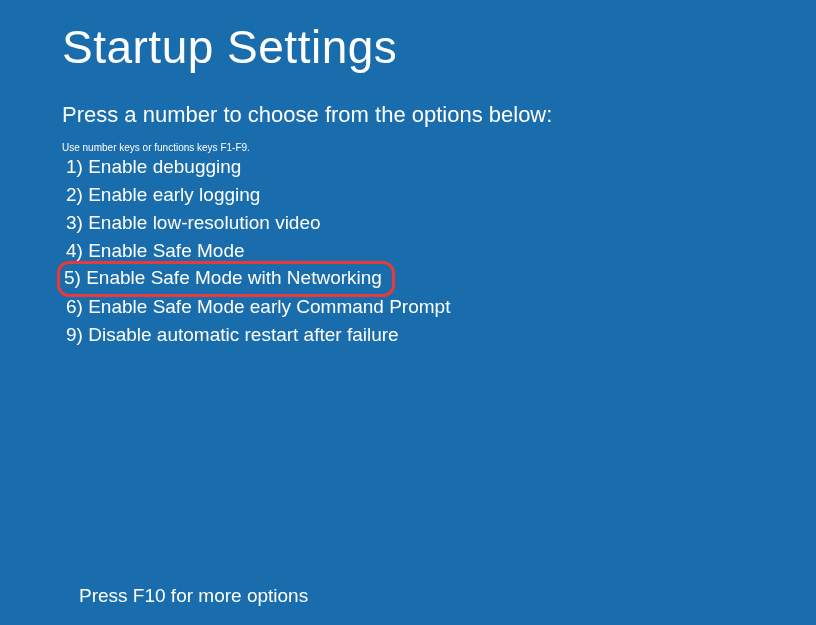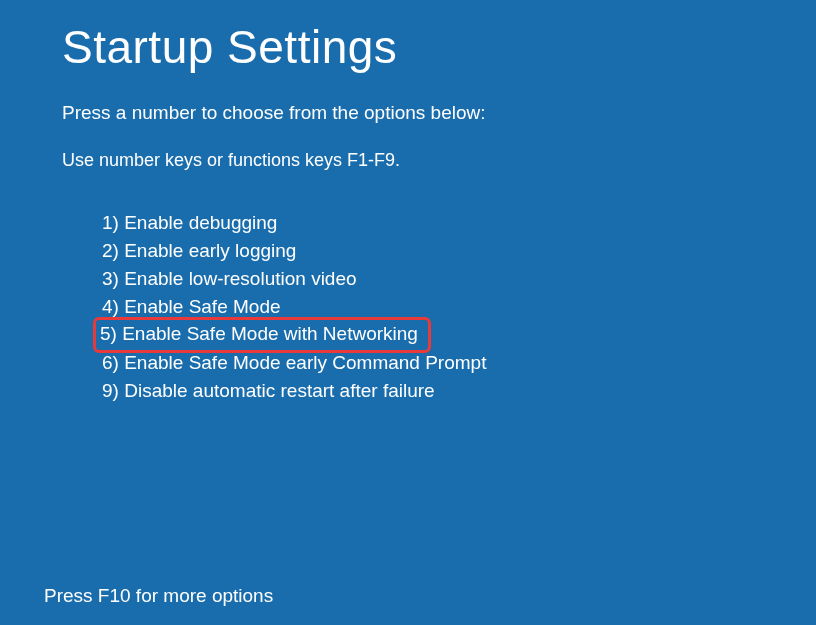--- a/index.html
+++ b/index.html
@@ -18,58 +18,56 @@
       padding-top: 20px;
       position: relative;
     }
     .title {
       font-size: 46px;
       font-weight: 300;
       letter-spacing: 0.5px;
       margin-bottom: 28px;
     }
     .subtitle {
-      font-size: 19px;
+      font-size: 22px;
       font-weight: 300;
-      margin-bottom: 26px;
+      margin-bottom: 14px;
     }
     .hint {
-      font-size: 18px;
+      font-size: 10px;
       font-weight: 300;
-      margin-bottom: 38px;
     }
     .options {
       display: flex;
       flex-direction: column;
-      margin-left: 36px;
     }
     .option-row {
       display: flex;
       align-items: center;
       height: 28px;
     }
     .option-text {
       font-size: 19px;
       font-weight: 300;
       padding: 0 4px;
       line-height: 28px;
     }
     .highlighted {
       display: inline-block;
       border: 3px solid #e83a3a;
-      border-radius: 6px;
+      border-radius: 12px;
       padding: 0 10px 2px 4px;
       margin-left: -5px;
     }
     .highlighted .option-text {
       padding: 0;
     }
     .footer {
       position: absolute;
-      left: 44px;
+      left: 79px;
       bottom: 16px;
     }
     .footer-line {
       font-size: 19px;
       font-weight: 300;
       line-height: 27px;
     }
   </style>
 </head>
 <body>

